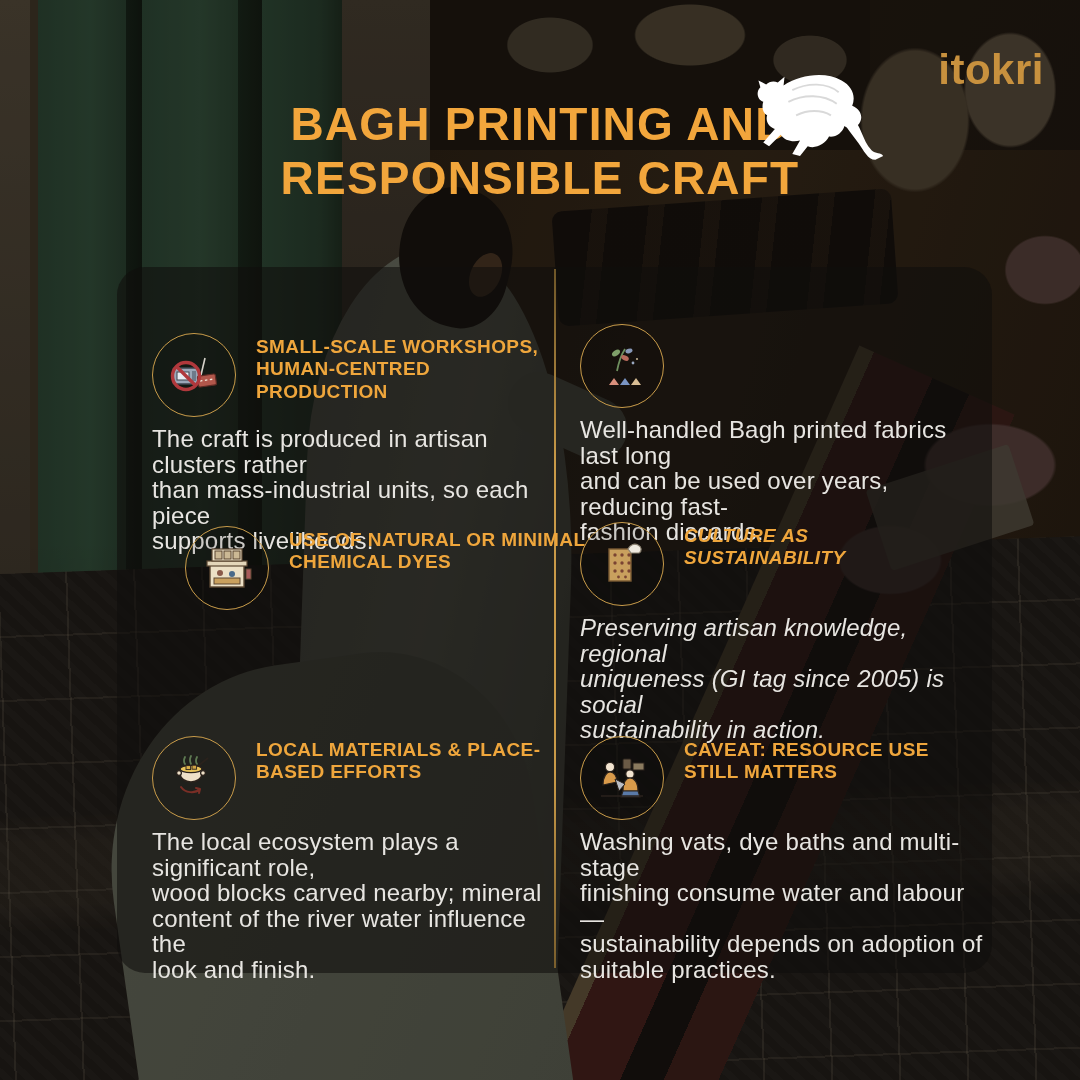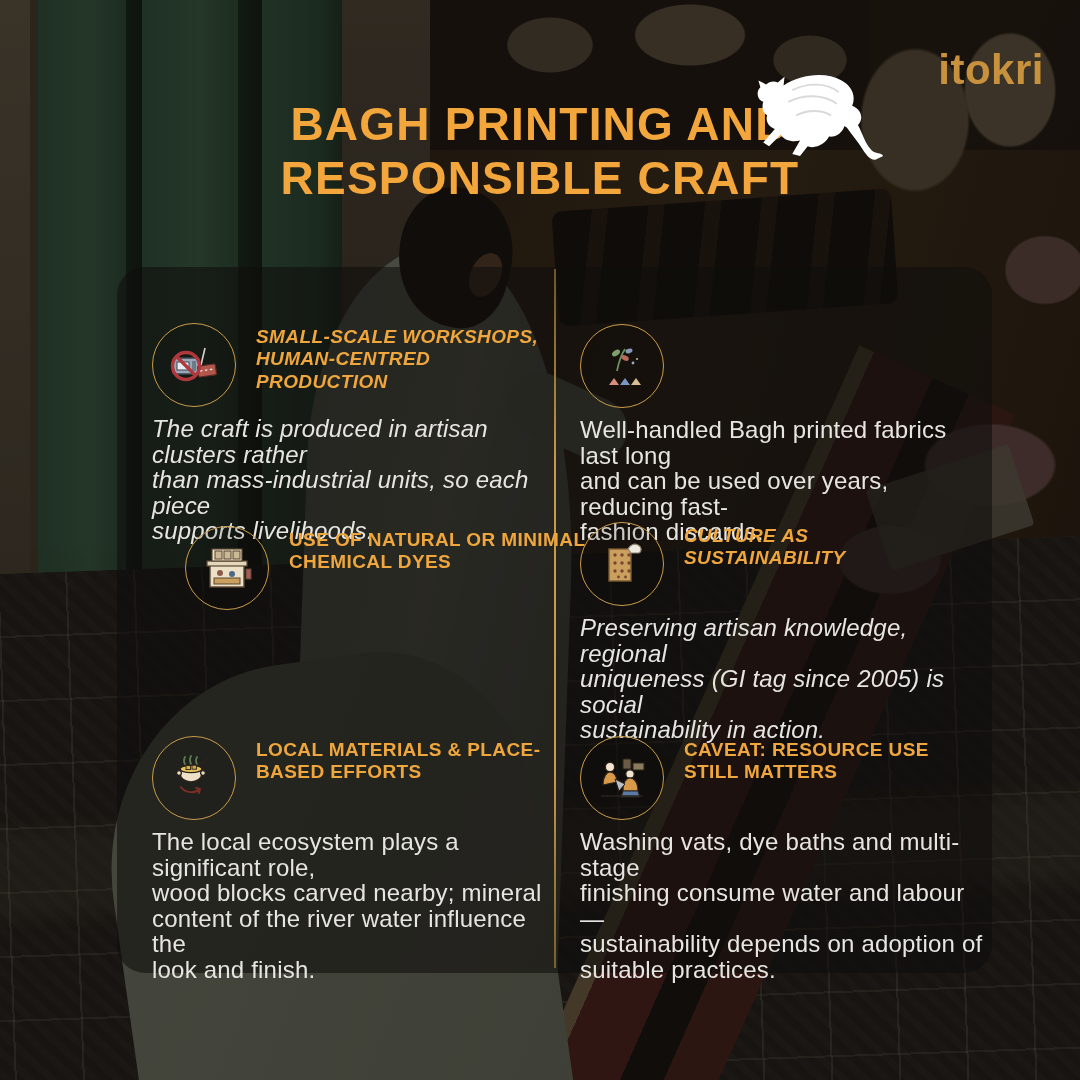--- a/index.html
+++ b/index.html
@@ -99,21 +99,21 @@
   
   .panel{
     position:absolute;left:117px;top:267px;width:875px;height:706px;z-index:4;
     background:rgba(16,14,12,.58);border-radius:28px;
   }
   .divider{
     position:absolute;left:calc(50% - 1px);top:2px;bottom:5px;width:2px;
     background:linear-gradient(180deg,#6d5527,var(--divider-color,#C99A48) 28%,var(--divider-color,#C99A48) 72%,#7a5e2c);
   }
   .card{position:absolute;width:404px;}
-  .card.c1{left:35px;top:56px;font-style:italic;}   .card.c2{left:463px;top:57px;}
+  .card.c1{left:35px;top:66px;}   .card.c2{left:463px;top:57px;}
   .card.c3{left:41px;top:259px;margin-left:27px;}  .card.c4{left:463px;top:255px;font-style:italic;}
   .card.c5{left:35px;top:469px;}  .card.c6{left:463px;top:469px;}
   .card-head{display:flex;align-items:flex-start;gap:20px;}
   .icon-circle{
     flex:none;width:84px;height:84px;border:1.6px solid #C99C4A;border-radius:50%;
     display:flex;align-items:center;justify-content:center;background:rgba(0,0,0,.12);
   }
   .card-title{
     margin:0;padding-top:3px;font-size:19px;font-weight:800;line-height:1.18;
     letter-spacing:.4px;color:var(--heading-color,#EFA63C);white-space:pre-line;

